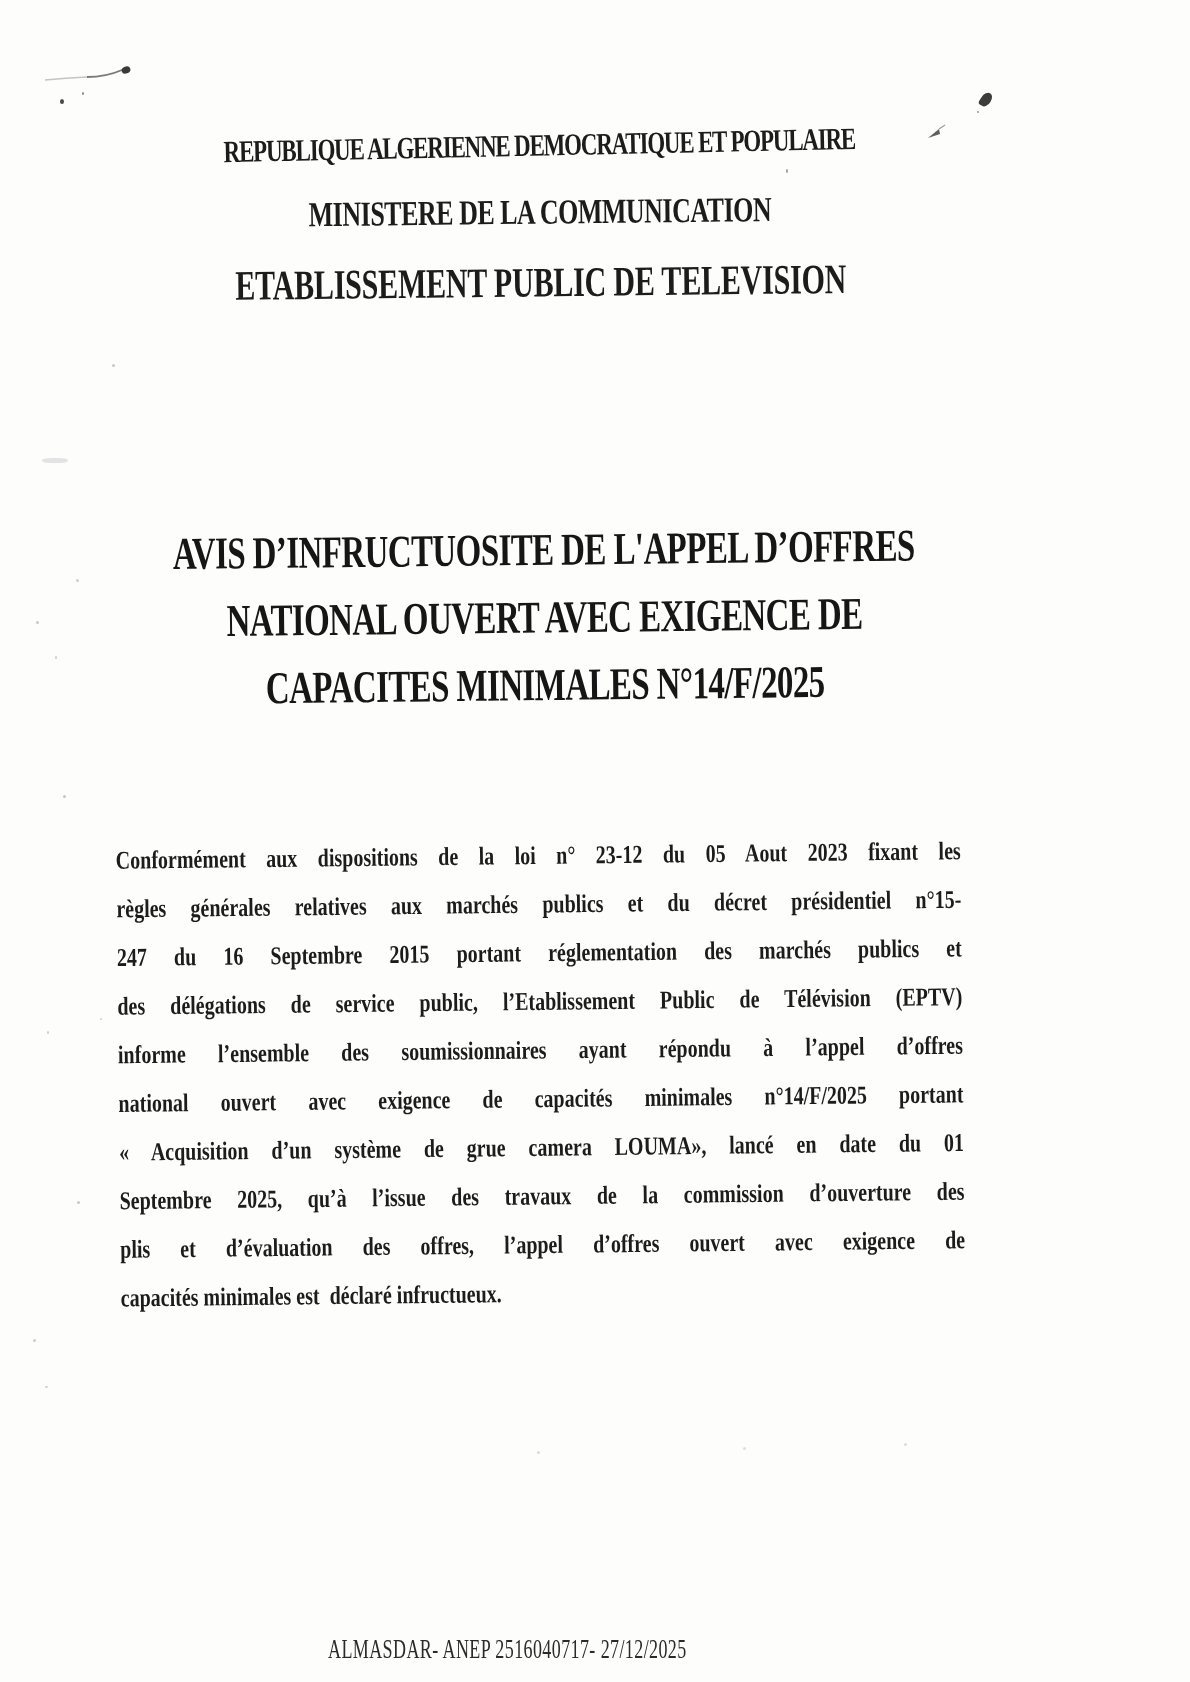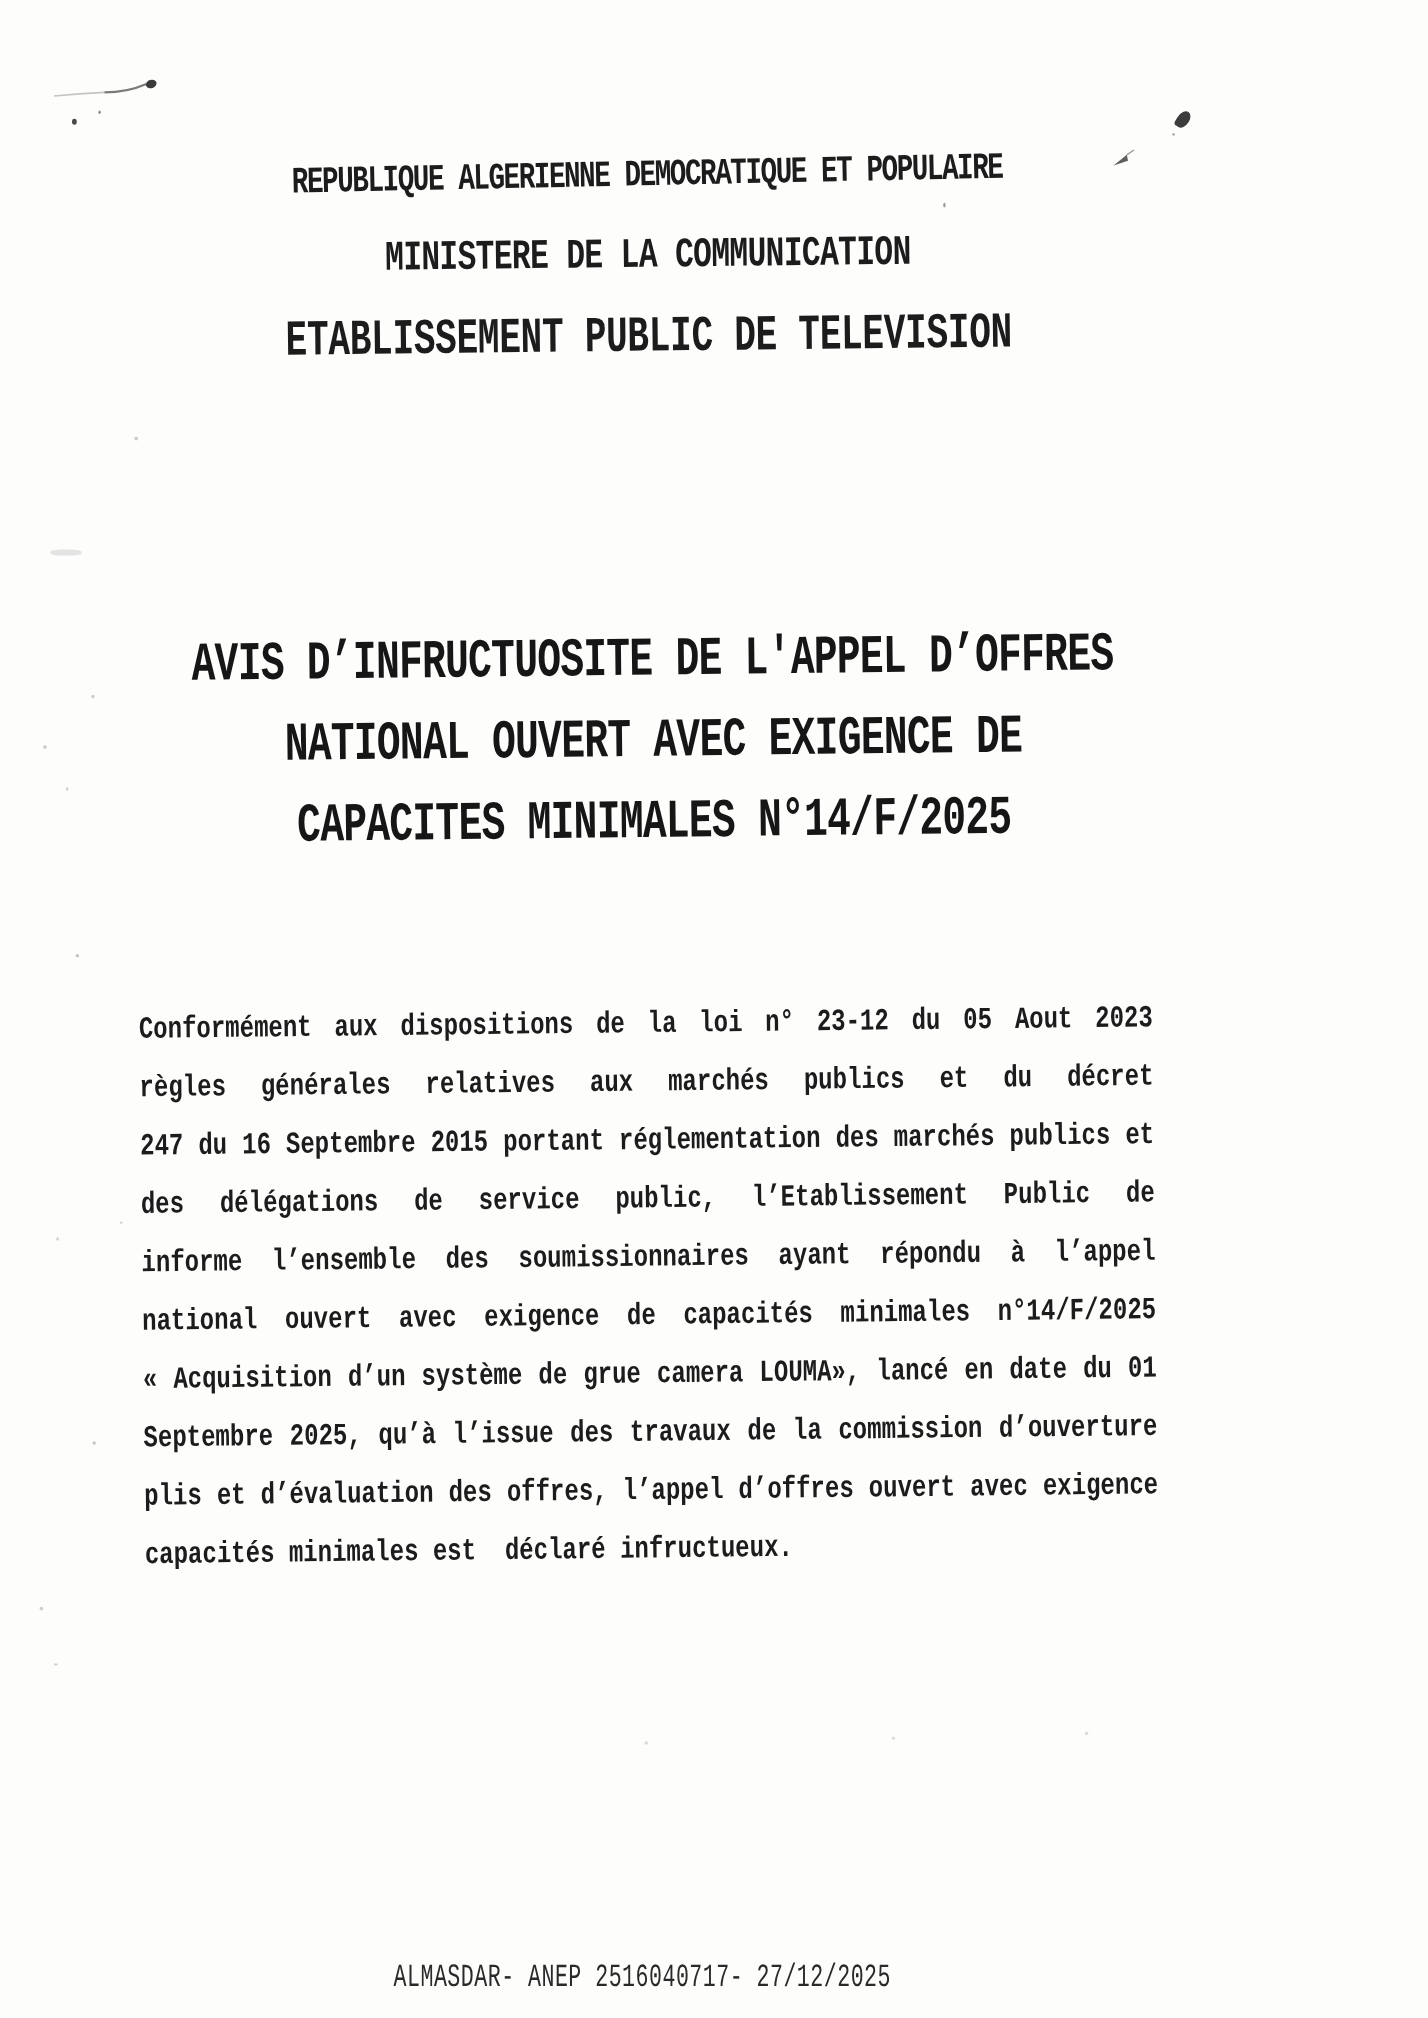--- a/index.html
+++ b/index.html
@@ -1,19 +1,19 @@
 <!DOCTYPE html>
 <html><head>
 <meta charset="utf-8">
 <style>
   html, body { margin:0; padding:0; background:#ffffff; }
   .page {
     position:relative; width:1190px; height:1682px;
     background:#fdfdfc; overflow:hidden;
-    font-family:Liberation Mono, monospace; color:#1c1c1c;
+    font-family:Liberation Serif, serif; color:#1c1c1c;
   }
   .content { position:absolute; inset:0; transform:rotate(-0.65deg); transform-origin:595px 880px; }
 
   .hline {
     position:absolute; left:0; right:95px; text-align:center;
     font-weight:bold; white-space:nowrap; transform-origin:50% 0;
   }
   .h1 { top:128px; font-size:23px; letter-spacing:-1.2px; transform:rotate(-0.55deg) scaleY(1.35); }
   .h2 { top:192px; font-size:26px; letter-spacing:-0.5px; transform:scaleY(1.35); }
   .h3 { top:258px; font-size:30px; letter-spacing:-0.2px; transform:scaleY(1.40); }

